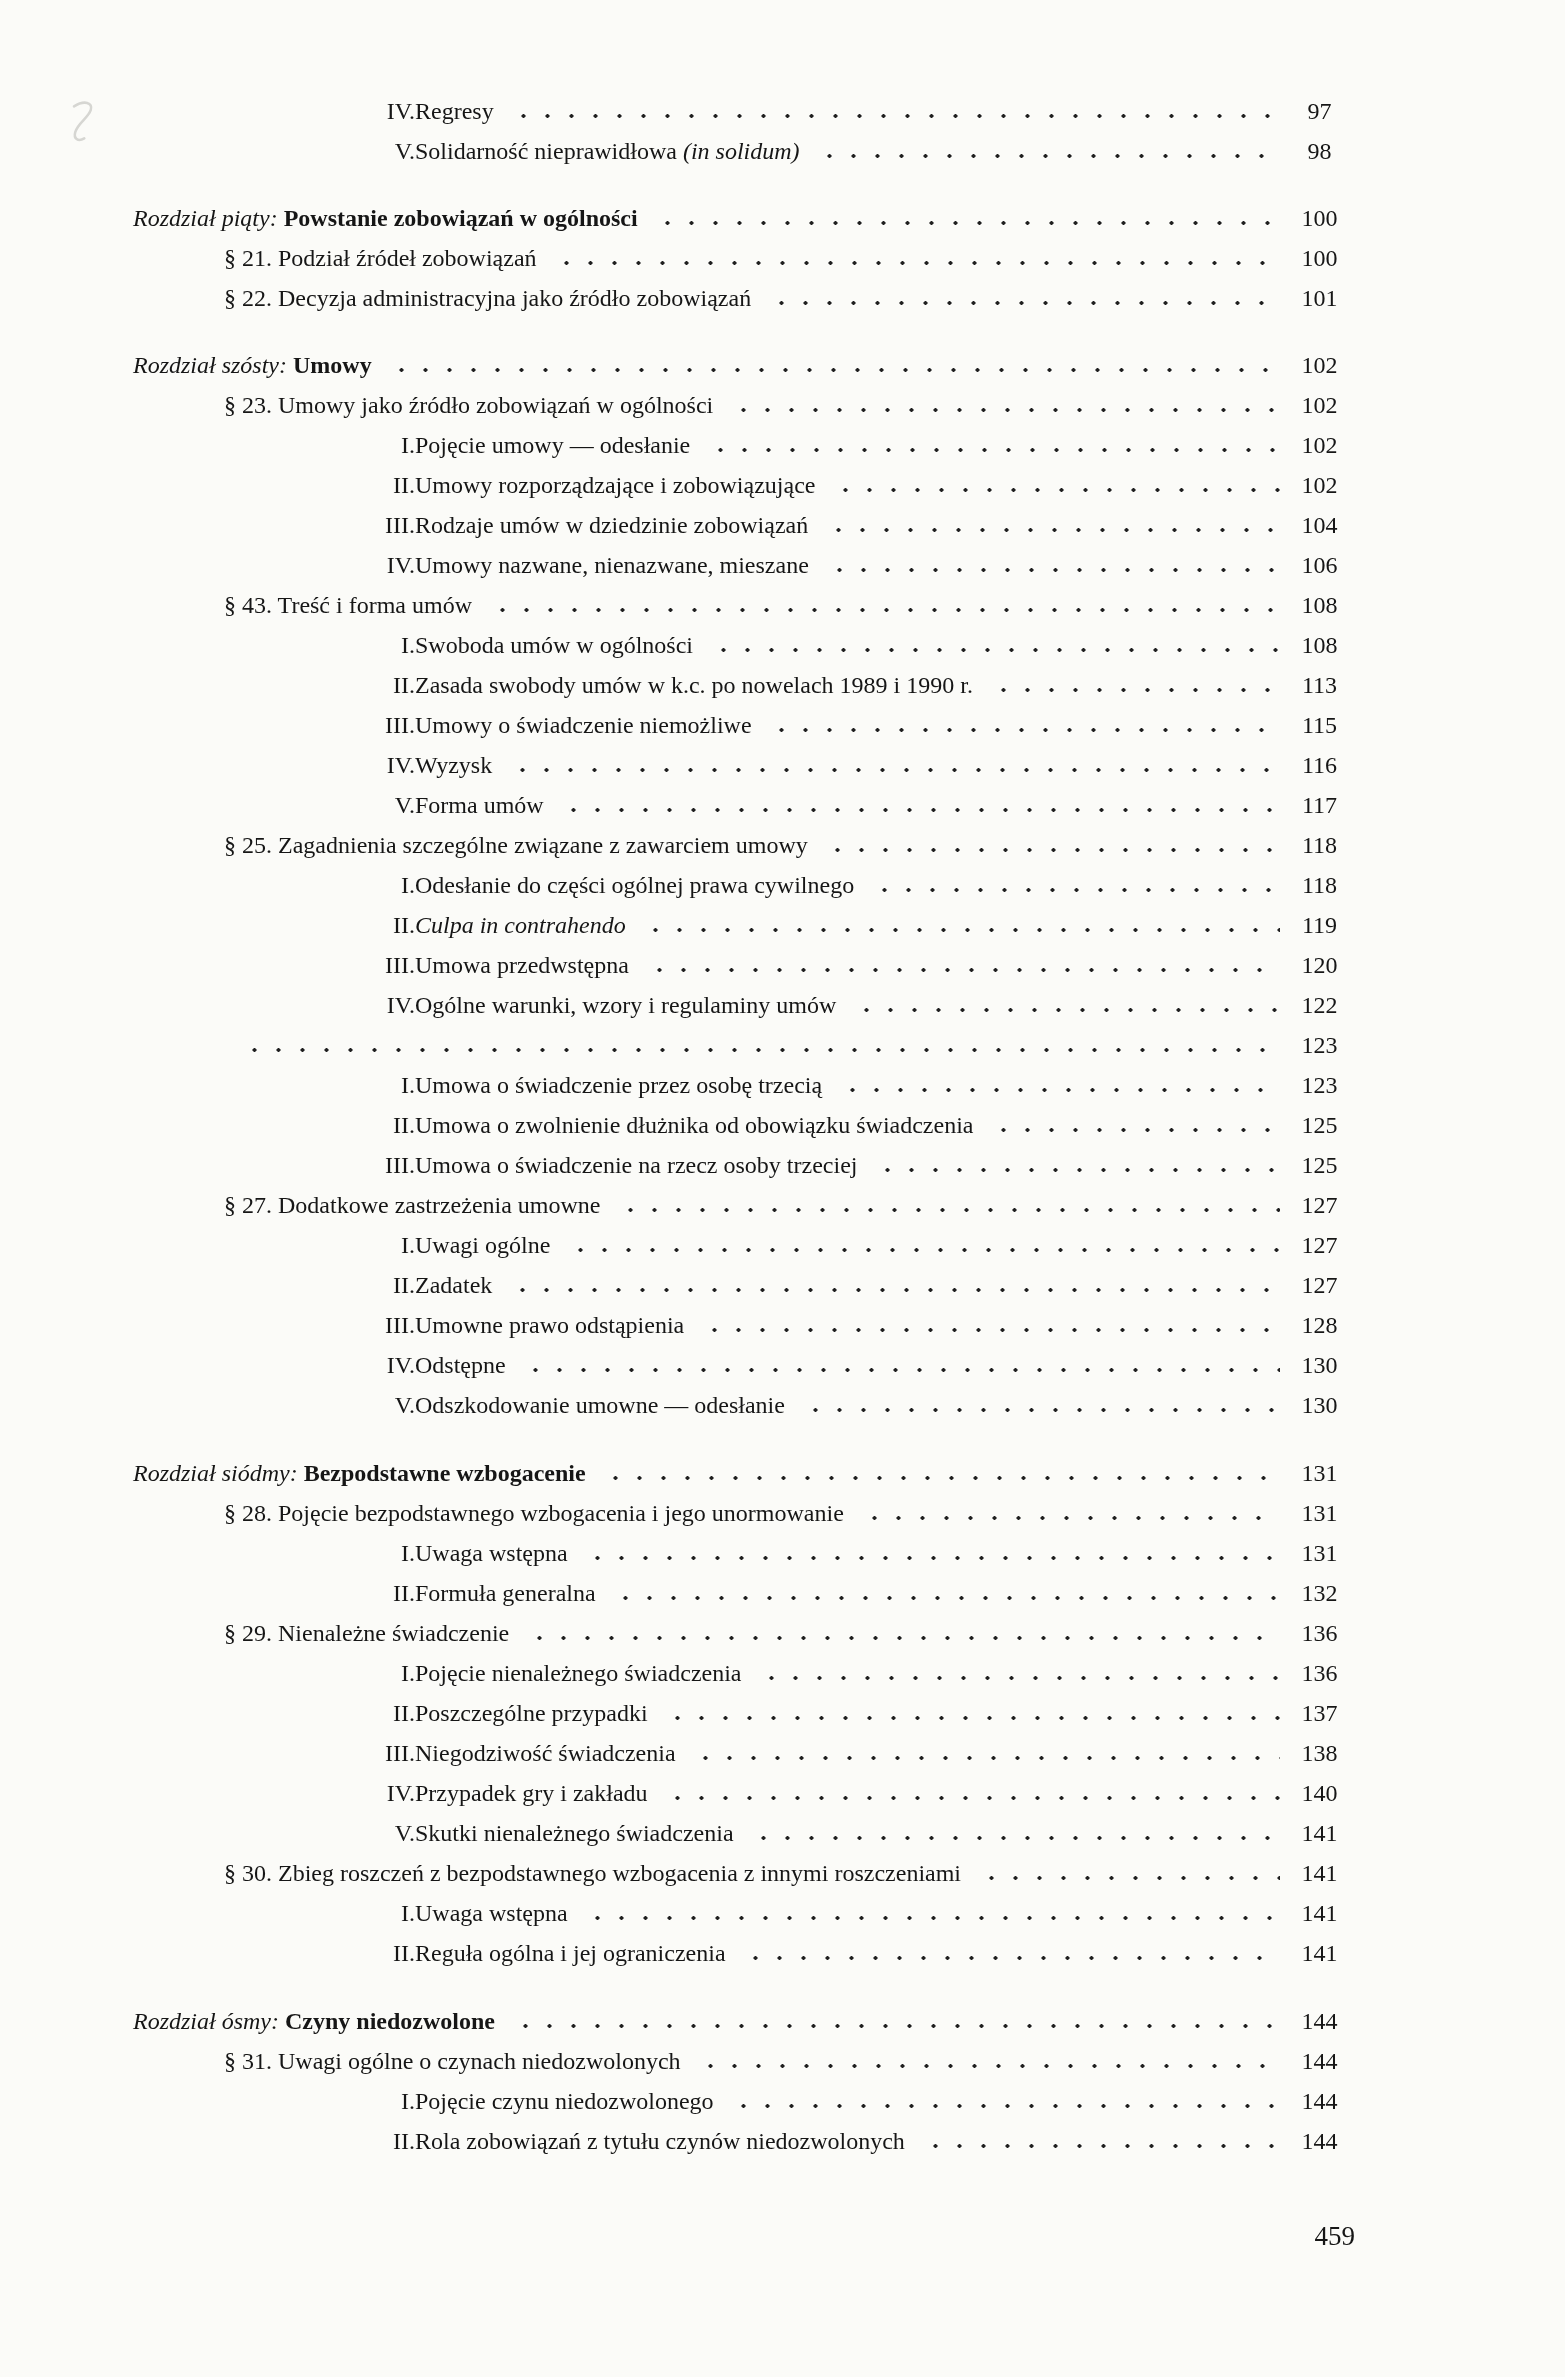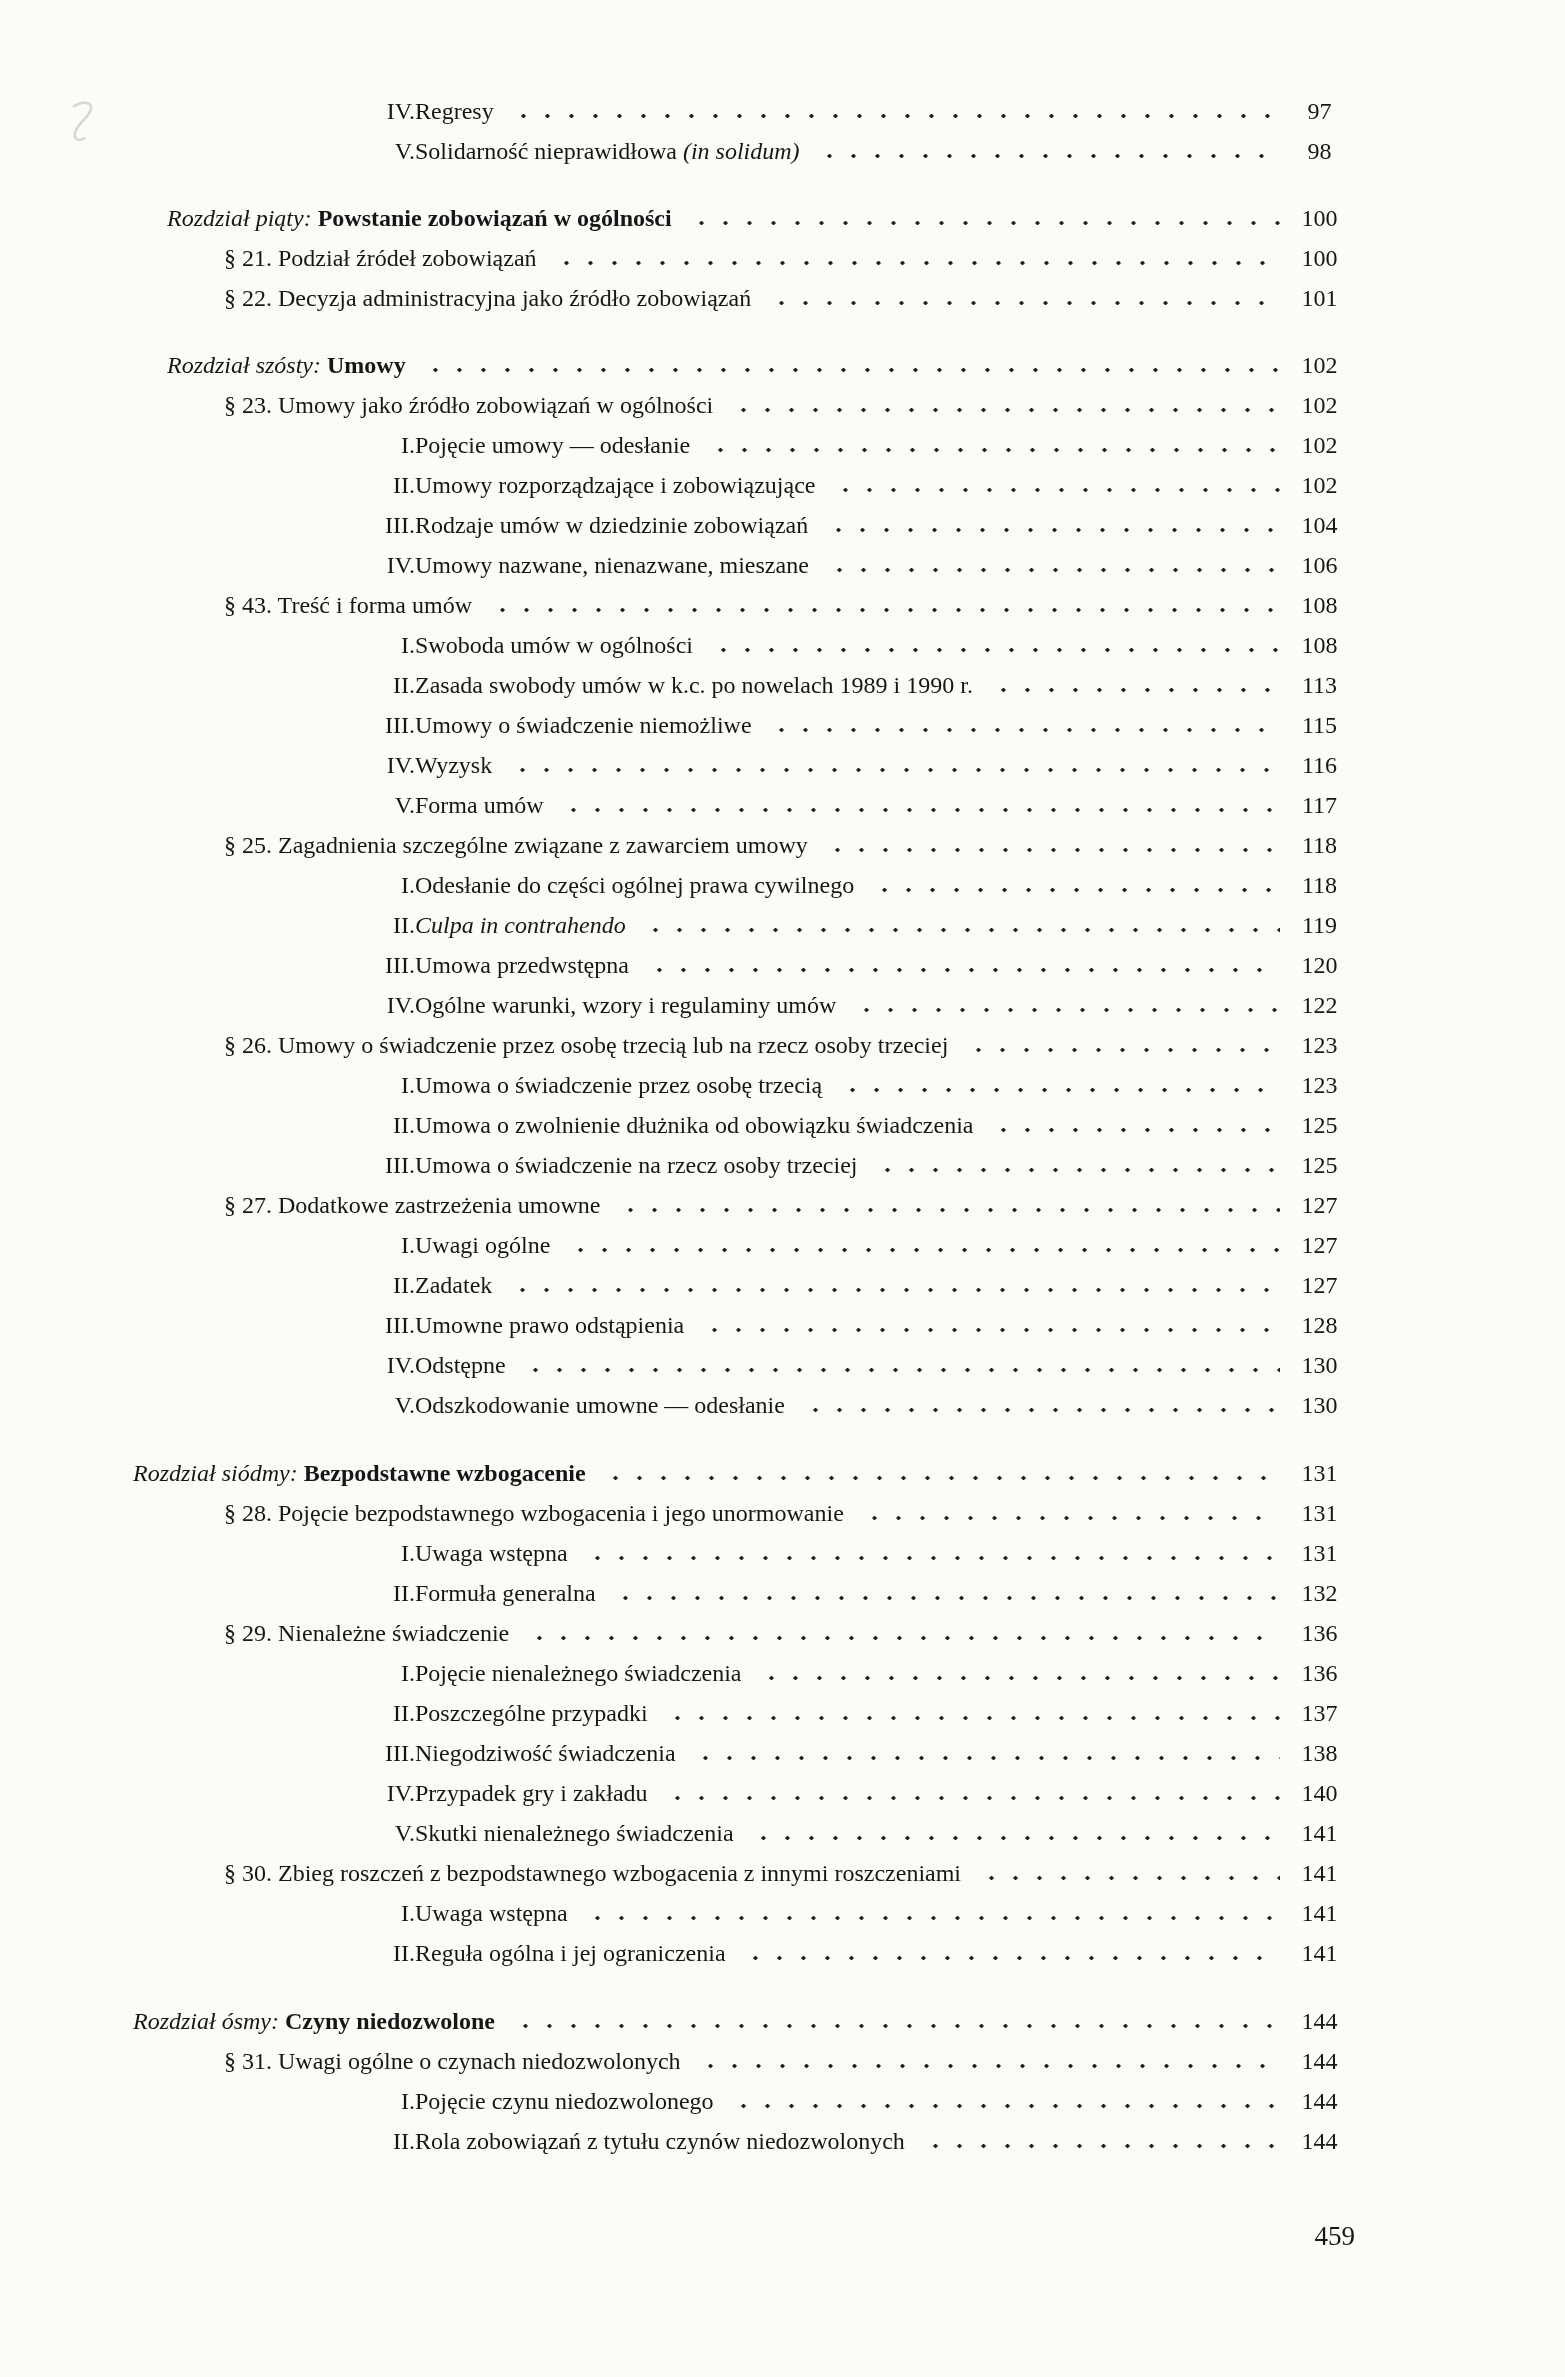--- a/index.html
+++ b/index.html
@@ -29,21 +29,21 @@
   }
 
   .row {
     display: flex;
     align-items: baseline;
     line-height: 40px;
     white-space: nowrap;
   }
   .row.lvl1 { padding-left: 91px; }
   .row.lvl2 { padding-left: 185px; }
-  .row.gap1 { margin-top: 27px; margin-left: 34px; }
+  .row.gap1 { margin-top: 27px; }
   .row.gap2 { margin-top: 28px; }
 
   .num {
     flex: none;
     width: 97px;
     text-align: right;
   }
   .title { flex: 0 1 auto; min-width: 0; }
   .s-r { font-style: normal; font-weight: normal; }
   .s-i { font-style: italic; font-weight: normal; }
@@ -213,21 +213,20 @@
     <span class="pagenum">120</span>
   </div>
       <div class="row lvl2">
     <span class="num">IV.</span>
     <span class="title"><span class="s-r">Ogólne warunki, wzory i regulaminy umów</span></span>
     <span class="leader"></span>
     <span class="pagenum">122</span>
   </div>
       <div class="row lvl1">
 
-    <span class="title"><span class="s-r">§ 26. Umowy o świadczenie przez osobę trzecią lub na rzecz osoby trzeciej</span></span>
     <span class="leader"></span>
     <span class="pagenum">123</span>
   </div>
       <div class="row lvl2">
     <span class="num">I.</span>
     <span class="title"><span class="s-r">Umowa o świadczenie przez osobę trzecią</span></span>
     <span class="leader"></span>
     <span class="pagenum">123</span>
   </div>
       <div class="row lvl2">

